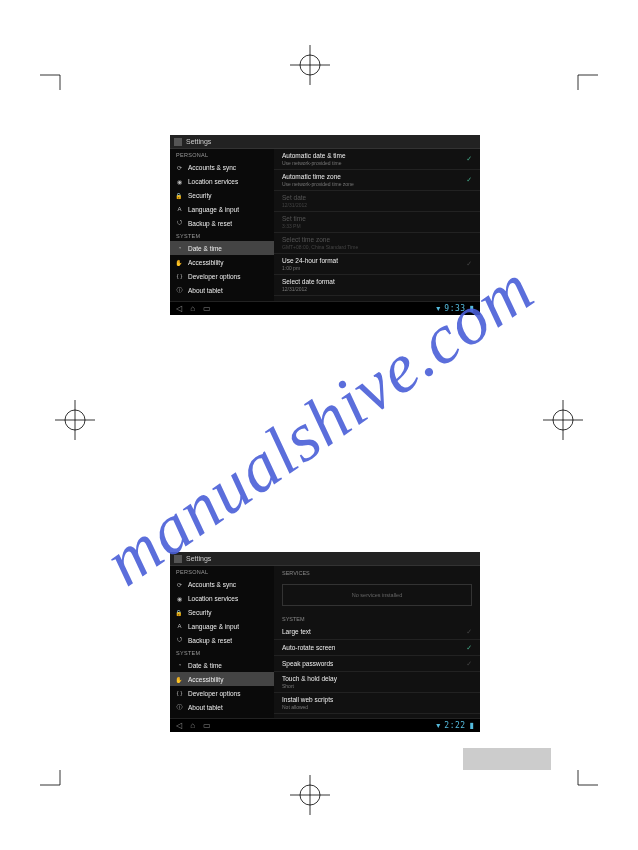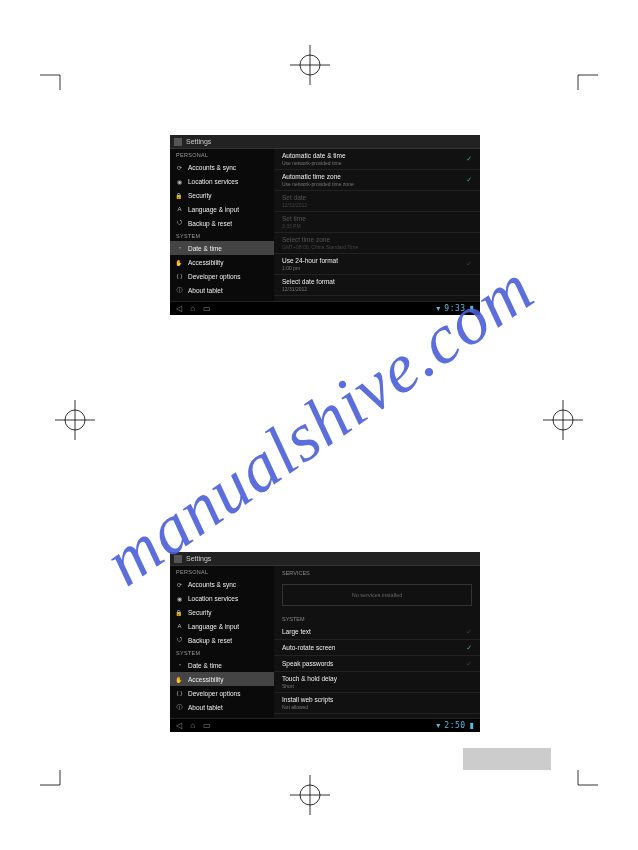--- a/index.html
+++ b/index.html
@@ -283,19 +283,19 @@
     </div>
   </div>
   <div class="navbar">
     <div class="nbtns">
       <span>◁</span>
       <span>⌂</span>
       <span>▭</span>
     </div>
     <div class="status">
       <span>▾</span>
-      <span class="clock">2:50</span>
+      <span class="clock">2:22</span>
       <span>▮</span>
     </div>
   </div>
 </div>
 
 <div class="page-footer"></div>
 
 </body></html>

